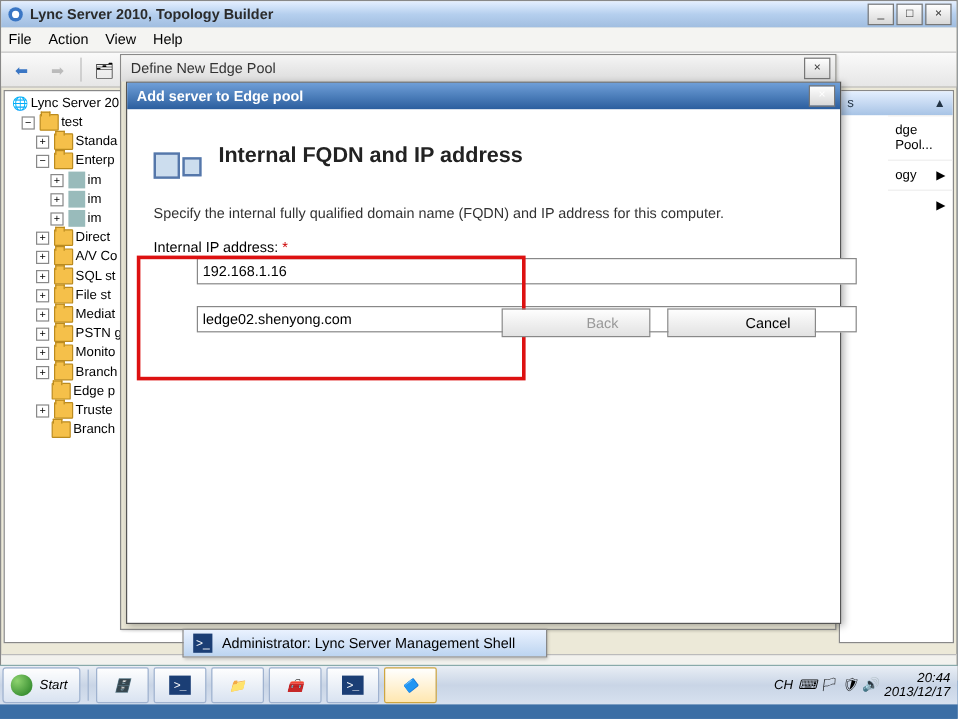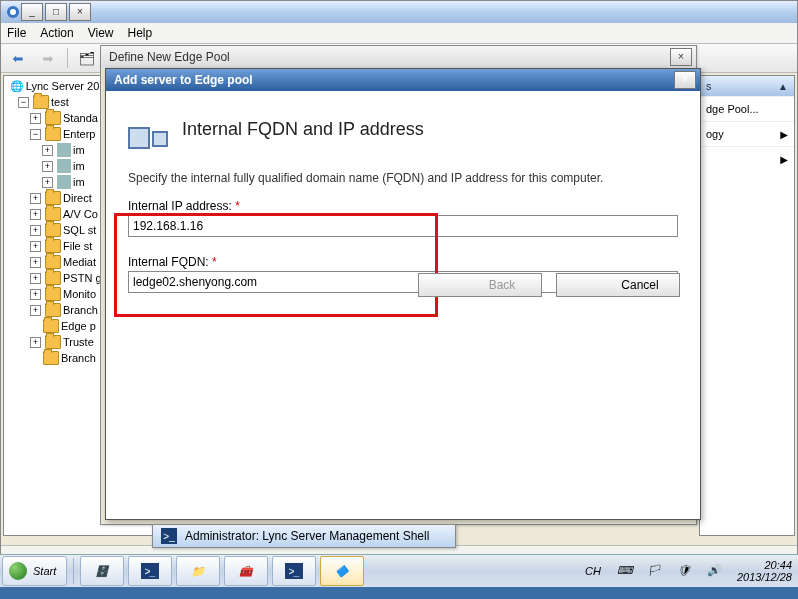--- a/index.html
+++ b/index.html
@@ -106,21 +106,21 @@
     right: 2px;
     top: 74px;
     bottom: 30px;
     width: 94px;
     background: #fff;
     border:1px solid #888;
     font-size: 11px;
     overflow: hidden;
   }
   .rp-hdr { background: linear-gradient(#e4efff,#a7c3e5); padding: 4px 6px; color:#234; display:flex; justify-content:space-between; align-items:center; }
-  .rp-item { padding: 6px 6px; border-top:1px solid #eee; display:flex; justify-content: space-between; align-items:flex-end; }
+  .rp-item { padding: 6px 6px; border-top:1px solid #eee; display:flex; justify-content: space-between; align-items:flex-end;margin-left:40px; }
 
   .statusbar {
     position:absolute;
     left:0; right:0; bottom:0;
     height:20px;
     background:#f2f2ee;
     border-top:1px solid #bbb;
   }
 
   
@@ -144,33 +144,34 @@
     box-shadow: 2px 2px 6px rgba(0,0,0,0.3);
   }
   #modal2 .body { position: relative; padding: 18px 22px; }
   .hdr-row { display:flex; align-items:center; gap:14px; margin-bottom:22px; }
   .hdr-ico {
     width: 40px; height: 40px;
     display:flex; align-items:flex-end; gap:2px;
   }
   .hdr-ico .mon{width:22px;height:18px;background:#cde;border:2px solid #5577aa;}
   .hdr-ico .mon2{width:14px;height:12px;background:#cde;border:2px solid #5577aa;margin-bottom:2px;}
-  .hdr-title { font-size: 18px; font-weight: normal; color:#222; }
+  .hdr-title { font-size: 18px; font-weight: bold; color:#222; }
   .desc { color:#333; margin: 4px 0 14px 0; }
 
   .fld-group {}
   .fld-label { margin-bottom:2px; }
   .req { color:#c00; }
   .fld-input {
     width: 100%;
     box-sizing: border-box;
     border:1px solid #888;
     padding: 3px 4px;
     font: inherit;
     background:#fff;
+    margin-left:36px;
   }
 
   .red-hi {
     position:absolute;
     border: 3px solid #d11;
     pointer-events: none;
   }
 
   .btn-row {
     position:absolute;
@@ -232,39 +233,40 @@
     background: linear-gradient(#fefefe, #d9e3f1);
     border:1px solid #9fb2cf;
     border-radius:2px;
     display:flex;align-items:center;justify-content:center;
   }
   .task-item.hot { background: linear-gradient(#ffffff, #ffe7b0); border-color:#d0a63f; }
   .tray {
     margin-left: auto;
     display:flex;
     align-items:center;
-    gap: 16px;
+    gap: 4px;
     padding-right: 6px;
   }
   .tray .sm { width:14px;height:14px;display:inline-block;}
   .clock { text-align:right; line-height:1.1; }
 
   .chevron { font-size:10px; }
 </style>
 </head>
 <body>
 
 <div class="window" id="mainwin" style="left:0;top:0;width:796px;height:565px;z-index:1;">
   <div class="win-title blue">
     <span style="width:16px;height:16px;display:inline-block;">
       <svg width="16" height="16">
           <circle cx="8" cy="8" r="6" fill="#3a76c4"></circle>
           <circle cx="8" cy="8" r="3" fill="#fff"></circle>
         </svg>
     </span>
+    <span class="t-txt">Lync Server 2010, Topology Builder</span>
     <div class="win-ctrl">
       <span class="wc">_</span>
       <span class="wc">□</span>
       <span class="wc">×</span>
     </div>
   </div>
   <div class="menubar">
     <span>File</span>
     <span>Action</span>
     <span>View</span>
@@ -440,23 +442,20 @@
     <div class="desc">Specify the internal fully qualified domain name (FQDN) and IP address for this computer.</div>
 
     <div class="fld-group" style="margin-bottom:18px;">
       <div class="fld-label">
         <span>Internal IP address:</span> <span class="req">*</span>
       </div>
       <input class="fld-input" value="192.168.1.16" style="">
     </div>
 
     <div class="fld-group">
-      <div class="fld-label">
-        <span>Internal FQDN:</span> <span class="req">*</span>
-      </div>
       <input class="fld-input" value="ledge02.shenyong.com" style="">
     </div>
 
     <div class="red-hi" style="left:8px; top:122px; width:318px; height:98px;"></div>
 
     <div class="btn-row">
       <div class="btn disabled">Back</div>
       <div class="btn">Cancel</div>
     </div>
   </div>
@@ -493,16 +492,16 @@
     </div>
 
   <div class="tray">
     <span>CH</span>
     <span class="sm">⌨</span>
     <span class="sm">🏳</span>
     <span class="sm">🛡</span>
     <span class="sm">🔊</span>
     <div class="clock">
       <div>20:44</div>
-      <div>2013/12/28</div>
+      <div>2013/12/17</div>
     </div>
   </div>
 </div>
 
 </body></html>

